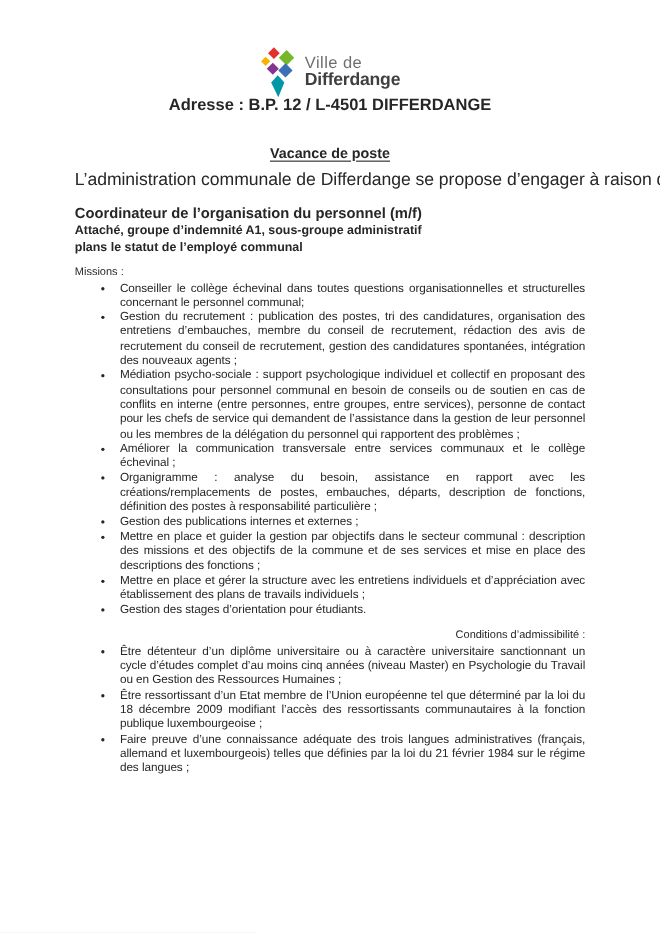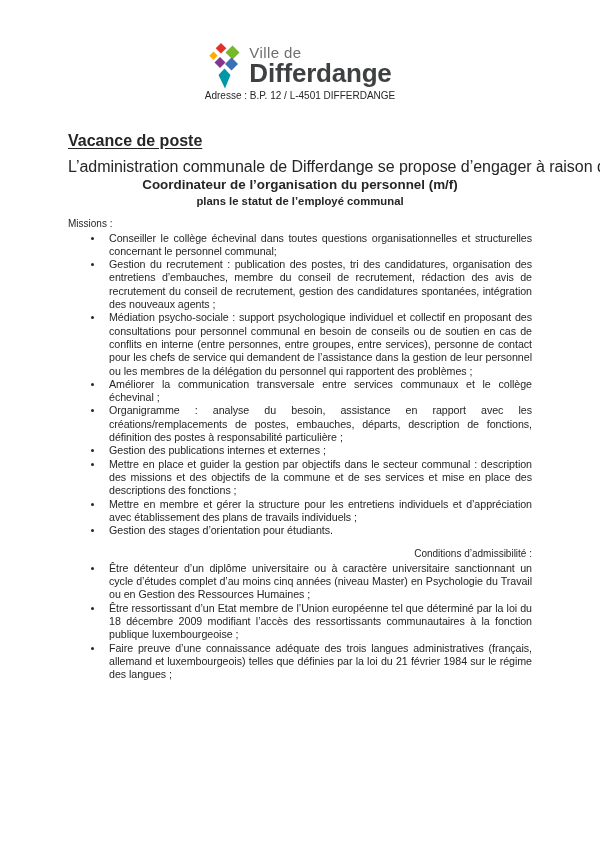--- a/index.html
+++ b/index.html
@@ -7,30 +7,30 @@
     width:600px;height:848px;background:#ffffff;margin:0 auto;
     font-family:"Liberation Sans", sans-serif;color:#262626;
     box-sizing:border-box;padding:42px 68px 0 68px;overflow:hidden;
   }
   
   .header{text-align:center;}
   .logo-row{display:flex;justify-content:center;align-items:center;gap:7px;}
   .logo-mark{width:34px;height:47px;flex:0 0 auto;}
   .logo-text{text-align:left;padding-top:1px;}
   .logo-top{font-size:15px;color:#6d6e70;line-height:1.0;letter-spacing:.4px;}
-  .logo-bottom{font-size:26px;font-weight:bold;color:#3f4041;line-height:1.05;letter-spacing:-.2px;}
+  .logo-bottom{font-size:16px;font-weight:bold;color:#3f4041;line-height:1.05;letter-spacing:-.2px;}
   .service-line{margin-top:4px;font-size:10.7px;font-weight:bold;line-height:13px;}
-  .address-line{font-size:10px;font-weight:normal;line-height:13px;}
+  .address-line{font-size:15px;font-weight:bold;line-height:13px;}
   
   .doc-title{
-    font-size:16px;font-weight:bold;margin:30px 0 0 0;
+    text-align:center;font-size:13px;font-weight:bold;margin:30px 0 0 0;
     text-decoration:underline;text-underline-offset:2px;
   }
   .intro{font-size:16px;margin:10px 0 0 0;white-space:nowrap;letter-spacing:-.05px;line-height:13.3px;}
-  .job-block{text-align:center;margin-top:4px;}
+  .job-block{margin-top:16px;}
   .jt1{font-size:13.4px;font-weight:bold;line-height:16px;}
   .jt2,.jt3{font-size:11.3px;font-weight:bold;line-height:14px;margin-top:1px;}
   
   .section-label{font-size:10px;margin:9px 0 1px 0;line-height:13.3px;}
   .section-label.spaced{margin-top:10px;text-align:right;}
   ul.bullets{margin:0;padding:0 0 0 36px;list-style:disc outside;}
   ul.bullets li{
     font-size:10.7px;line-height:13.3px;text-align:justify;
     padding-left:5px;margin:0;letter-spacing:-.05px;
   }
@@ -58,33 +58,34 @@
     </div>
     <div class="address-line">Adresse : B.P. 12 / L-4501 DIFFERDANGE</div>
   </div>
 
   <div class="doc-title">Vacance de poste</div>
 
   <p class="intro">L’administration communale de Differdange se propose d’engager à raison de 40 hrs/sem. un :</p>
 
   <div class="job-block">
     <div class="jt1">Coordinateur de l’organisation du personnel (m/f)</div>
+    <div class="jt2">Attaché, groupe d’indemnité A1, sous-groupe administratif</div>
     <div class="jt3">plans le statut de l’employé communal</div>
   </div>
 
   <p class="section-label">Missions :</p>
   <ul class="bullets">
     <li>Conseiller le collège échevinal dans toutes questions organisationnelles et structurelles concernant le personnel communal;</li>
     <li>Gestion du recrutement : publication des postes, tri des candidatures, organisation des entretiens d’embauches, membre du conseil de recrutement, rédaction des avis de recrutement du conseil de recrutement, gestion des candidatures spontanées, intégration des nouveaux agents ;</li>
     <li>Médiation psycho-sociale : support psychologique individuel et collectif en proposant des consultations pour personnel communal en besoin de conseils ou de soutien en cas de conflits en interne (entre personnes, entre groupes, entre services), personne de contact pour les chefs de service qui demandent de l’assistance dans la gestion de leur personnel ou les membres de la délégation du personnel qui rapportent des problèmes ;</li>
     <li>Améliorer la communication transversale entre services communaux et le collège échevinal ;</li>
     <li>Organigramme : analyse du besoin, assistance en rapport avec les créations/remplacements de postes, embauches, départs, description de fonctions, définition des postes à responsabilité particulière ;</li>
     <li>Gestion des publications internes et externes ;</li>
     <li>Mettre en place et guider la gestion par objectifs dans le secteur communal : description des missions et des objectifs de la commune et de ses services et mise en place des descriptions des fonctions ;</li>
-    <li>Mettre en membre et gérer la structure pour les entretiens individuels et d’appréciation avec établissement des plans de travails individuels ;</li>
+    <li>Mettre en place et gérer la structure avec les entretiens individuels et d’appréciation avec établissement des plans de travails individuels ;</li>
     <li>Gestion des stages d’orientation pour étudiants.</li>
   </ul>
 
   <p class="section-label spaced">Conditions d’admissibilité :</p>
   <ul class="bullets">
     <li>Être détenteur d’un diplôme universitaire ou à caractère universitaire sanctionnant un cycle d’études complet d’au moins cinq années (niveau Master) en Psychologie du Travail ou en Gestion des Ressources Humaines ;</li>
     <li>Être ressortissant d’un Etat membre de l’Union européenne tel que déterminé par la loi du 18 décembre 2009 modifiant l’accès des ressortissants communautaires à la fonction publique luxembourgeoise ;</li>
     <li>Faire preuve d’une connaissance adéquate des trois langues administratives (français, allemand et luxembourgeois) telles que définies par la loi du 21 février 1984 sur le régime des langues ;</li>
   </ul>
 

